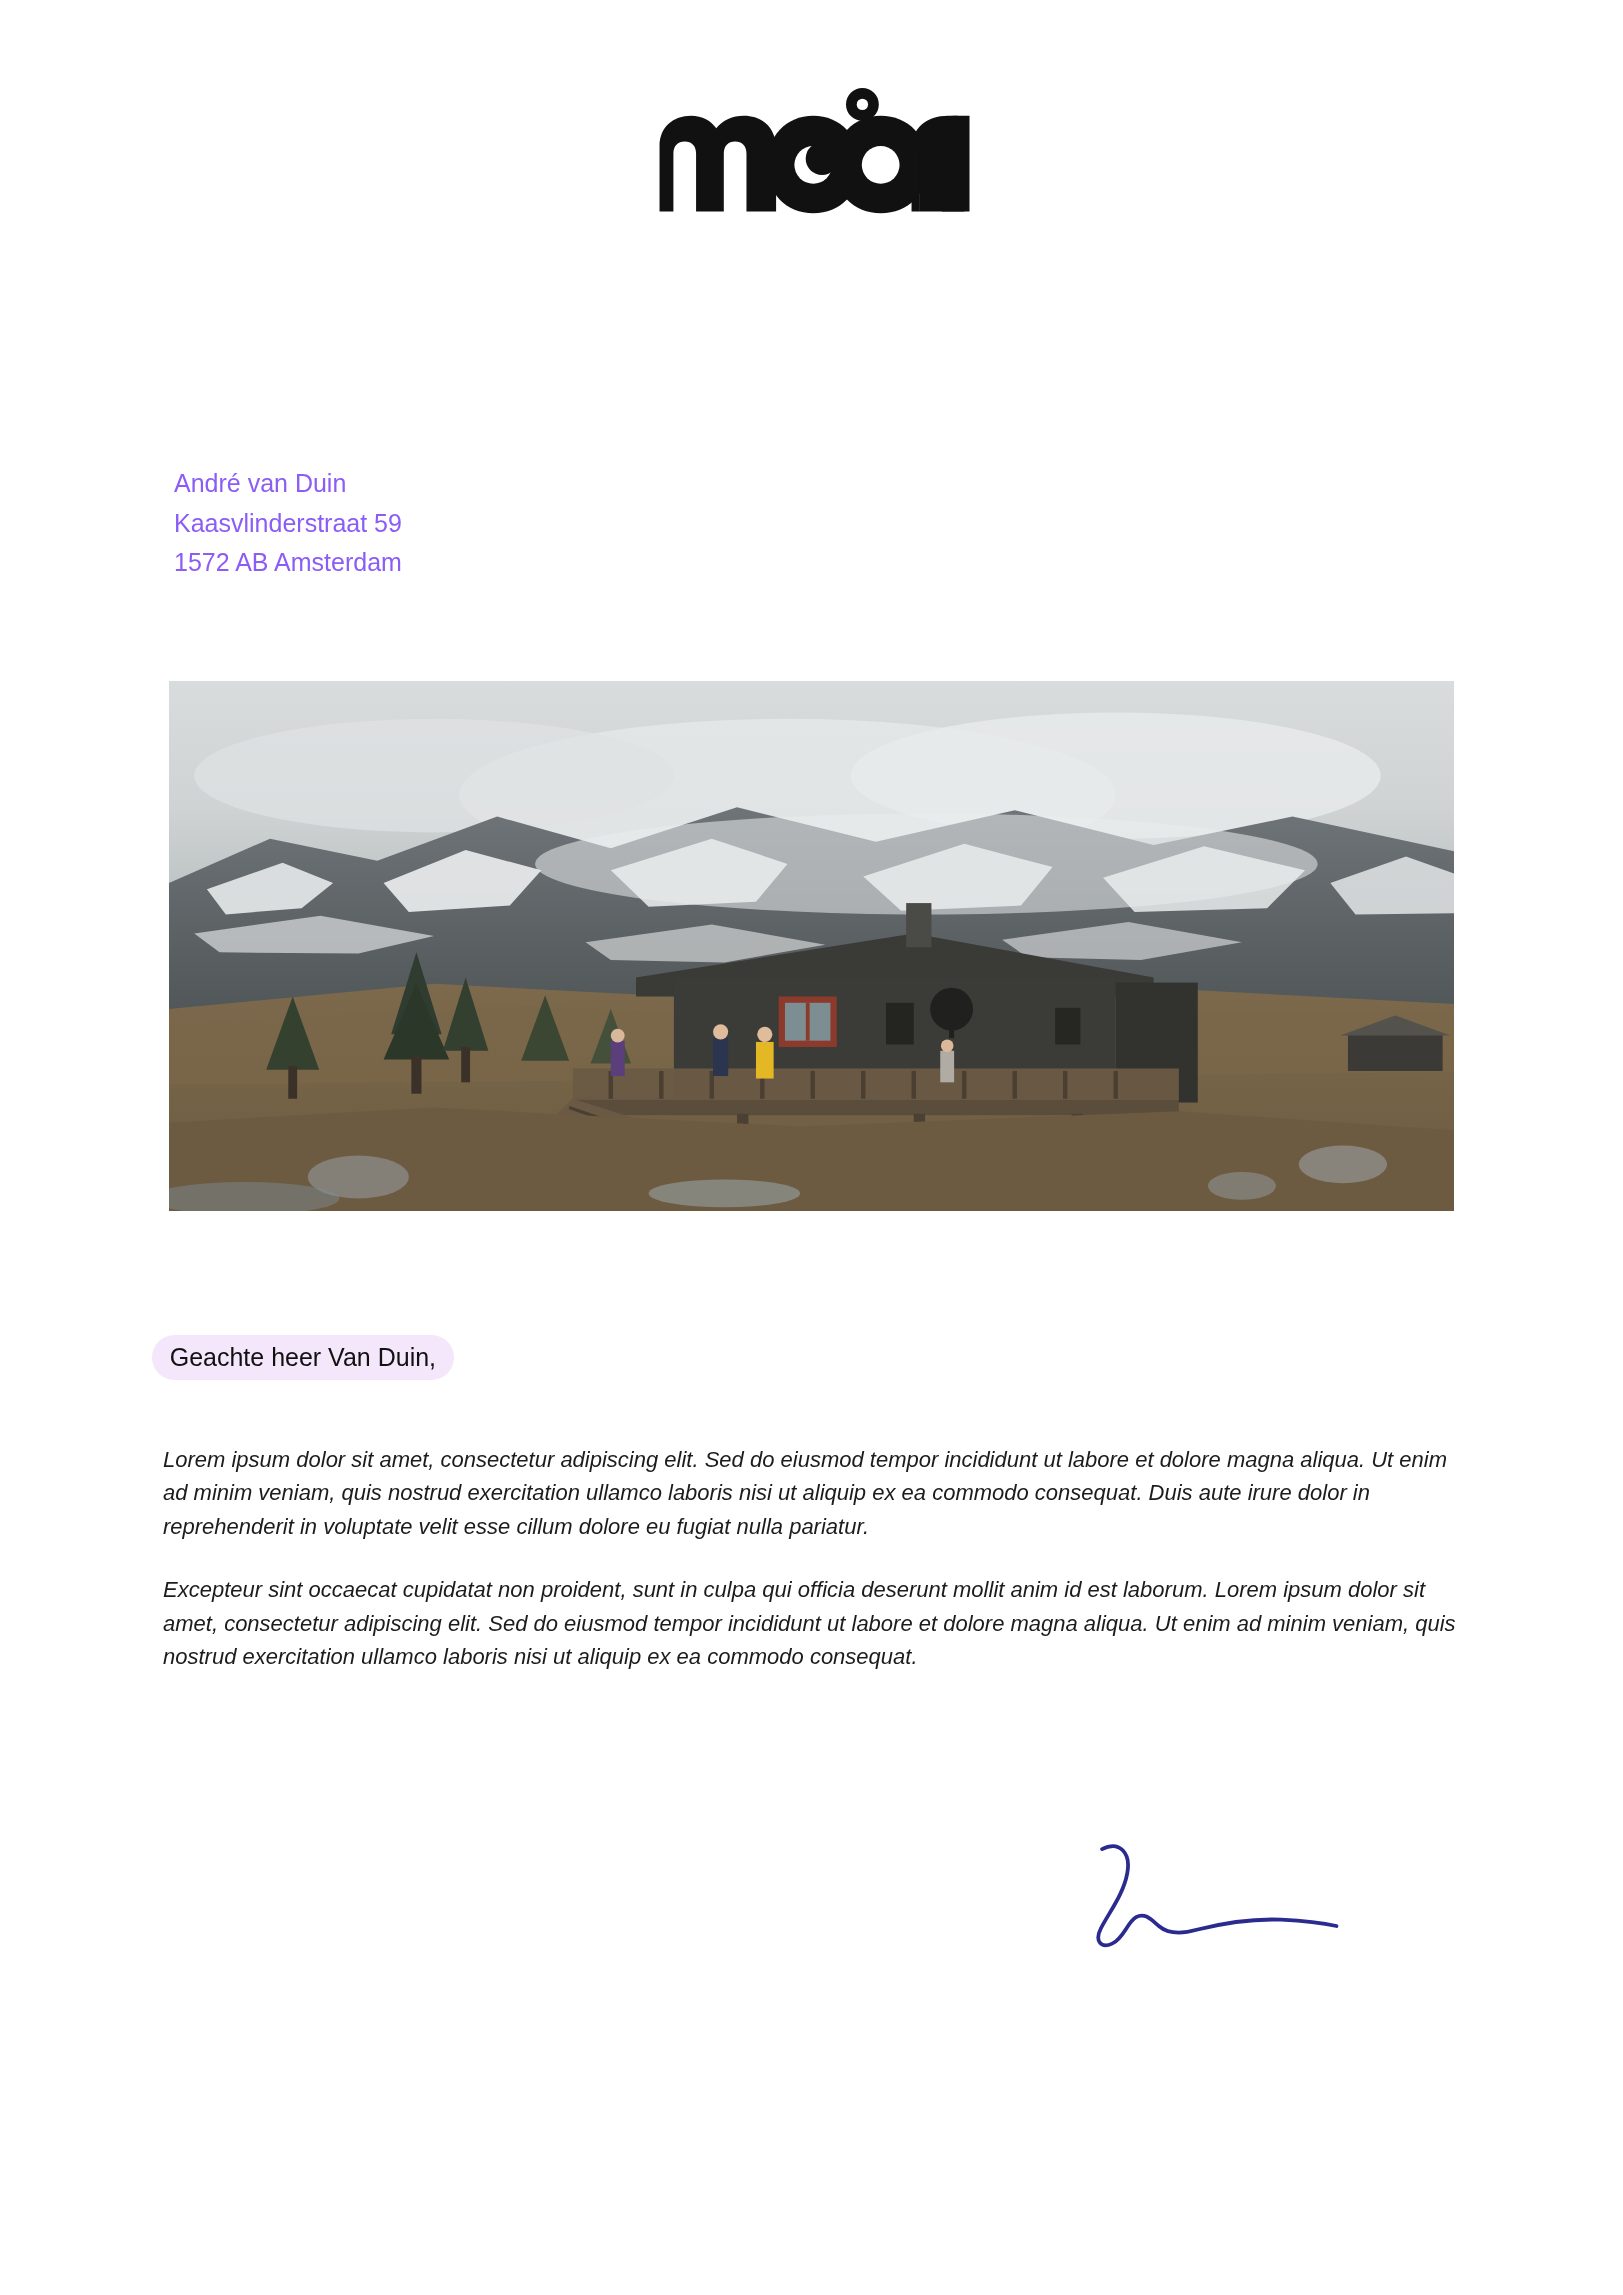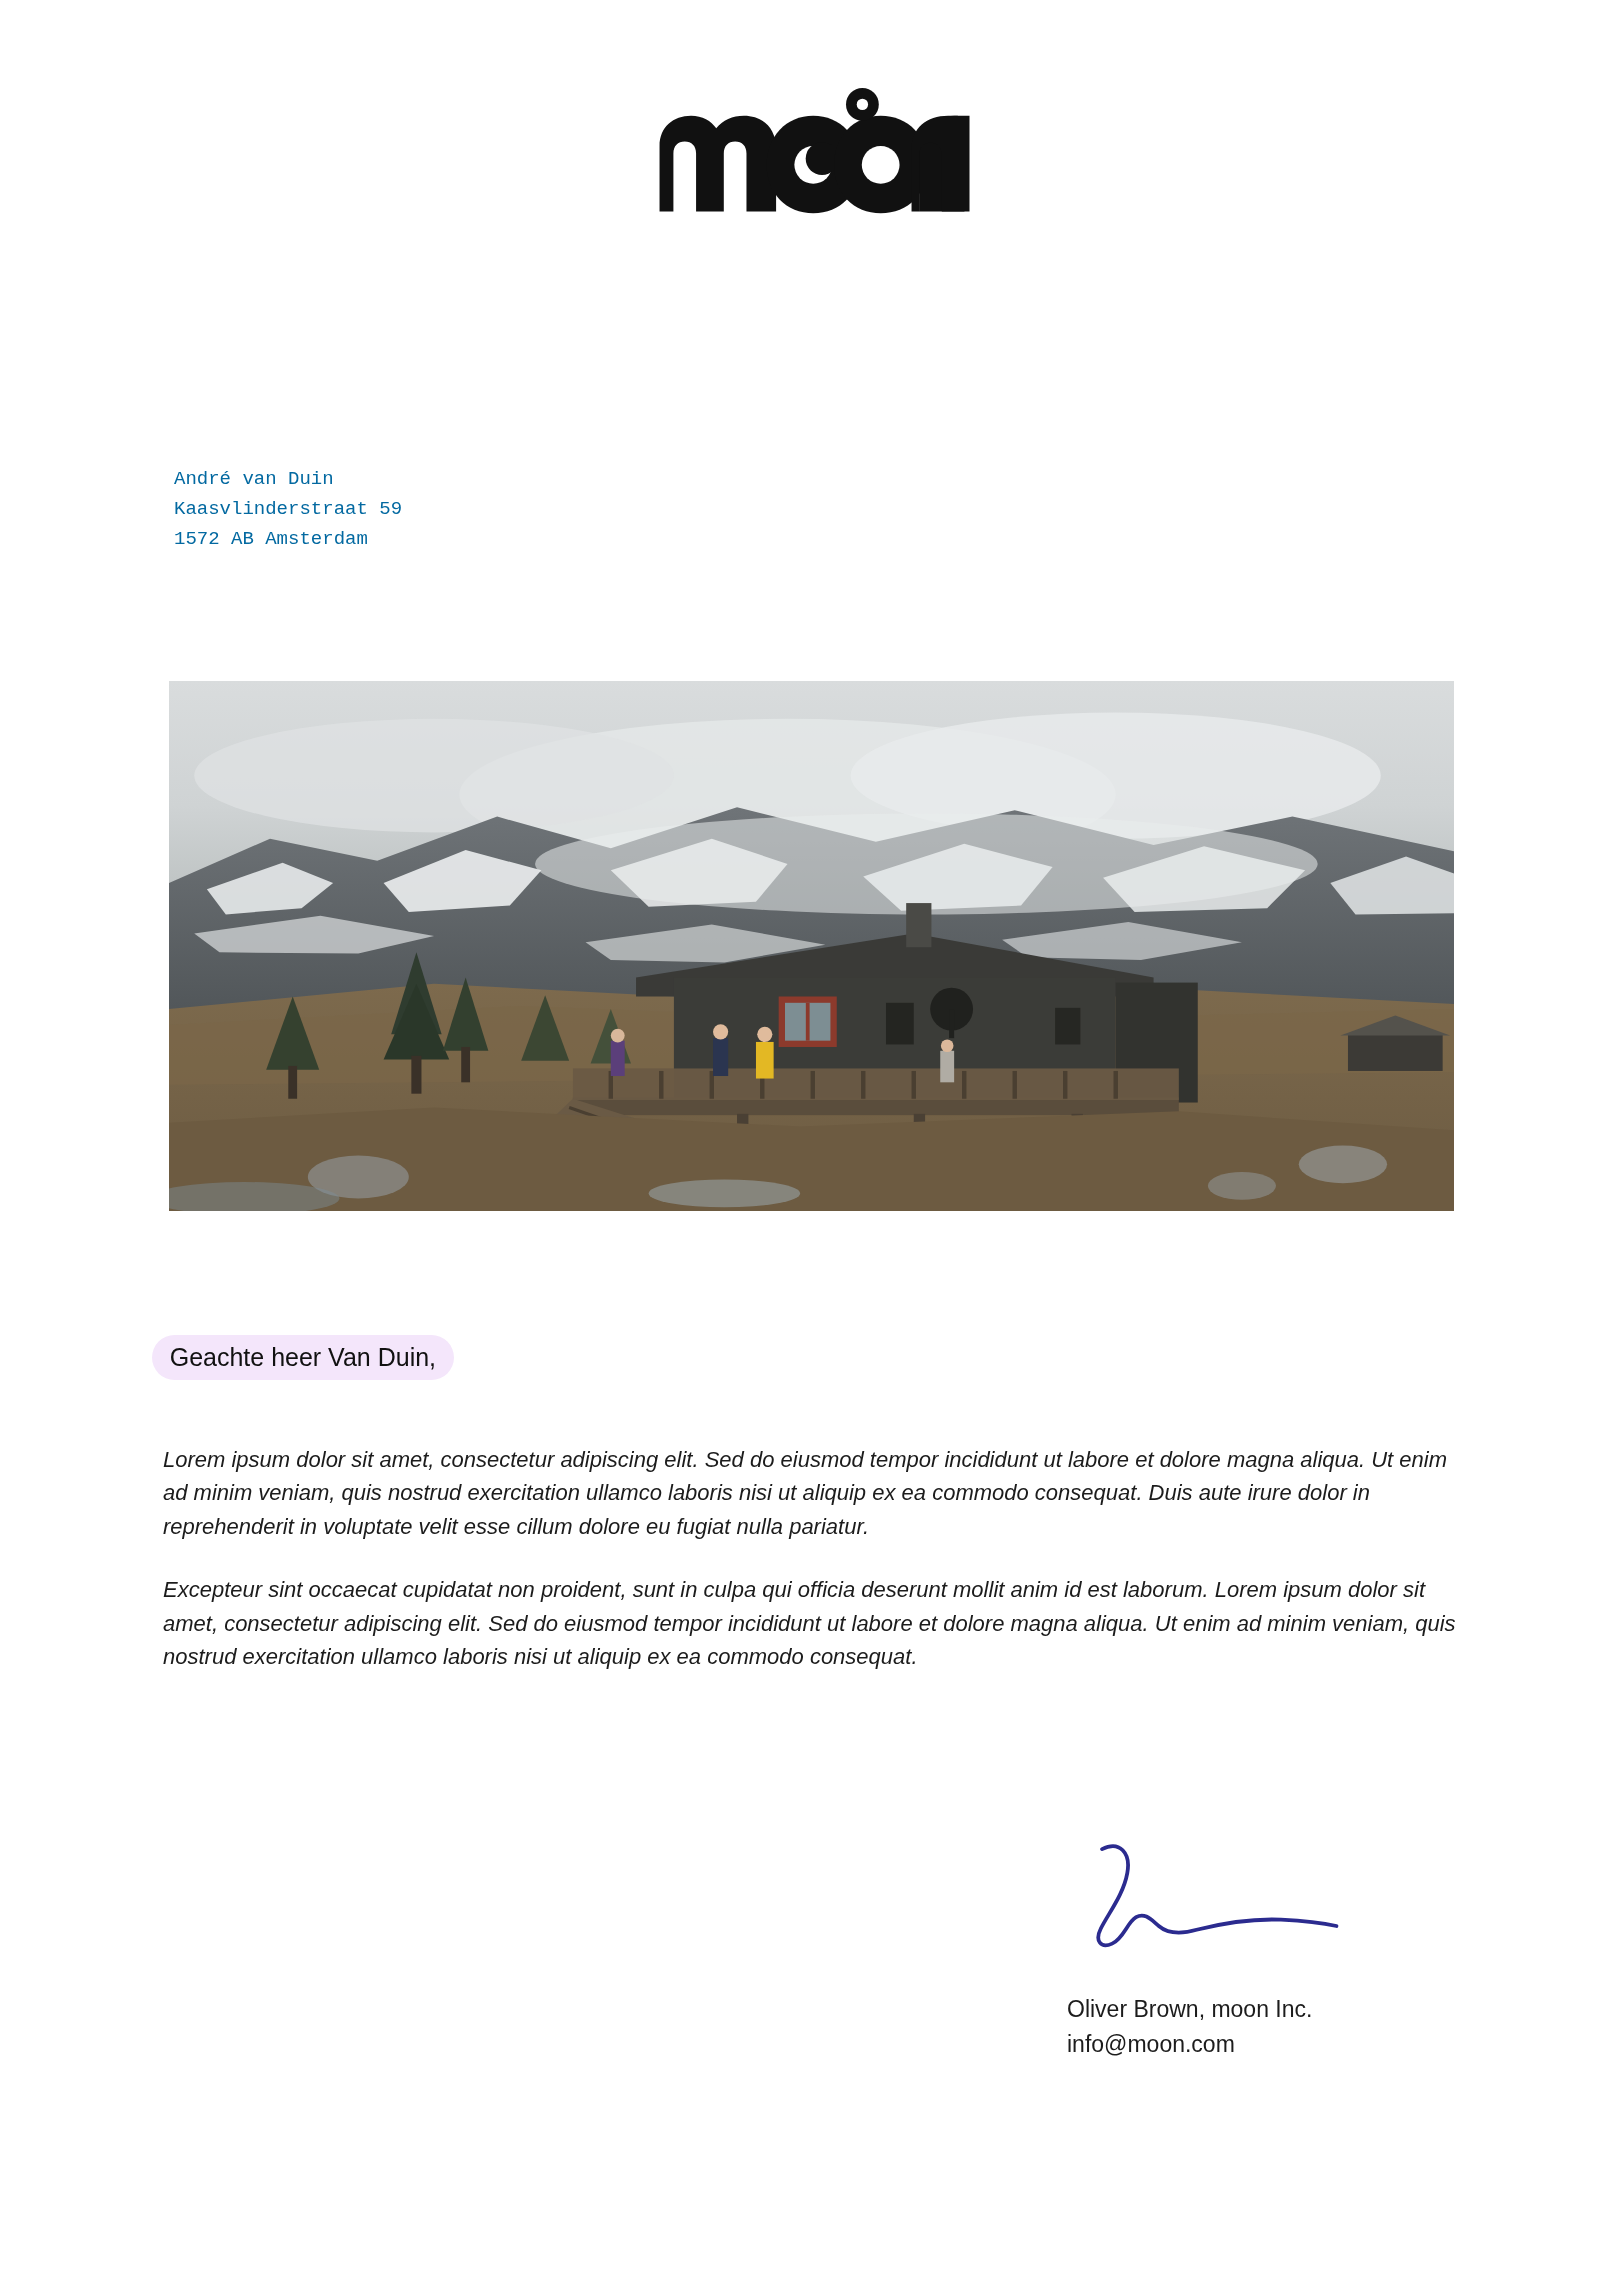--- a/index.html
+++ b/index.html
@@ -35,24 +35,23 @@
   .logo {
     width: 316px;
     height: 126px;
   }
 
   
   .address {
     position: absolute;
     left: 174px;
     top: 464px;
-    font-size: 19px;
+    font-size: 25px;
     line-height: 1.58;
-    color: #0369a1;
-    font-family: Liberation Mono, monospace;
+    color: #8b5cf6;
   }
 
   
   .photo {
     position: absolute;
     left: 169px;
     top: 681px;
     width: 1285px;
     height: 530px;
     overflow: hidden;
@@ -279,19 +278,15 @@
     <p>Lorem ipsum dolor sit amet, consectetur adipiscing elit. Sed do eiusmod tempor incididunt ut labore et dolore magna aliqua. Ut enim ad minim veniam, quis nostrud exercitation ullamco laboris nisi ut aliquip ex ea commodo consequat. Duis aute irure dolor in reprehenderit in voluptate velit esse cillum dolore eu fugiat nulla pariatur.</p>
     <p>Excepteur sint occaecat cupidatat non proident, sunt in culpa qui officia deserunt mollit anim id est laborum. Lorem ipsum dolor sit amet, consectetur adipiscing elit. Sed do eiusmod tempor incididunt ut labore et dolore magna aliqua. Ut enim ad minim veniam, quis nostrud exercitation ullamco laboris nisi ut aliquip ex ea commodo consequat.</p>
   </div>
 
   <div class="signature">
     <svg viewBox="0 0 460 200" xmlns="http://www.w3.org/2000/svg">
       <path d="M46 24 C74 10 92 30 86 62 C80 96 56 126 44 150 C34 170 44 182 62 174 C80 166 86 140 100 132 C114 124 124 136 136 146 C150 158 168 160 196 152 C236 142 282 134 330 136 C372 138 400 142 418 146" fill="none" stroke="#2b2b8f" stroke-width="6" stroke-linecap="round" stroke-linejoin="round"></path>
     </svg>
   </div>
 
-  <div class="sign-off">
-    <div>Oliver Brown, moon Inc.</div>
-    <div>info@moon.com</div>
-  </div>
 
 </div>
 
 
 </body></html>

